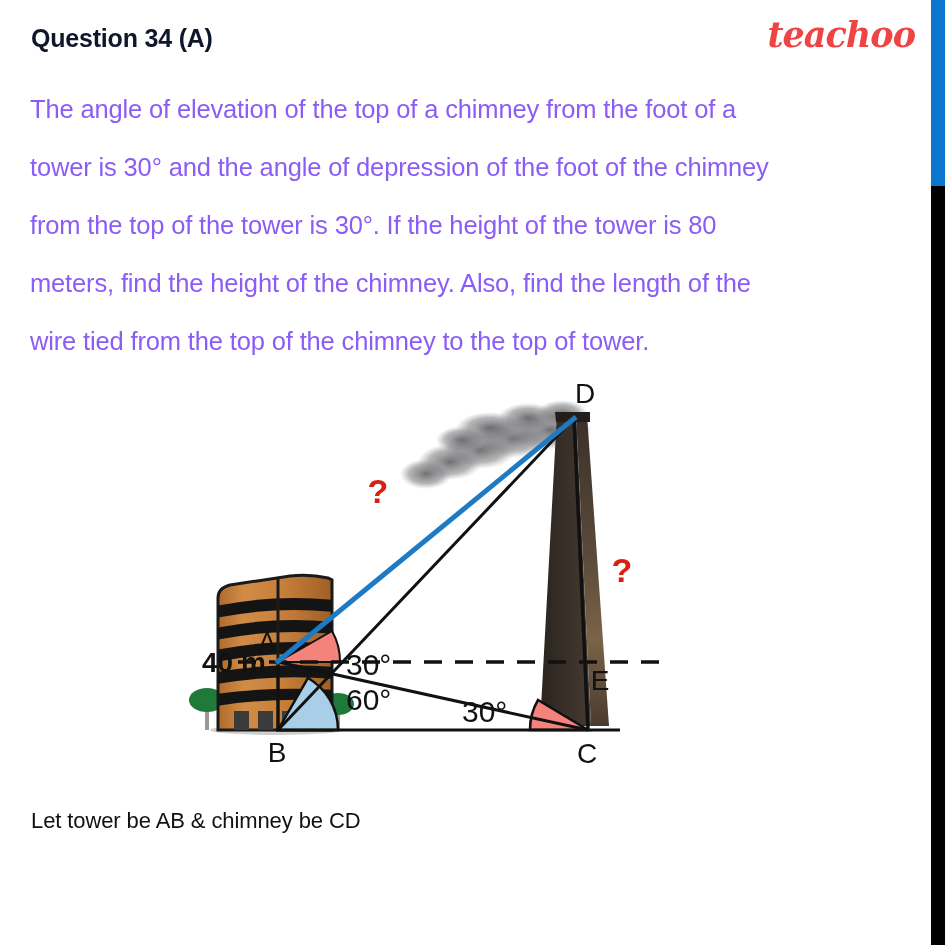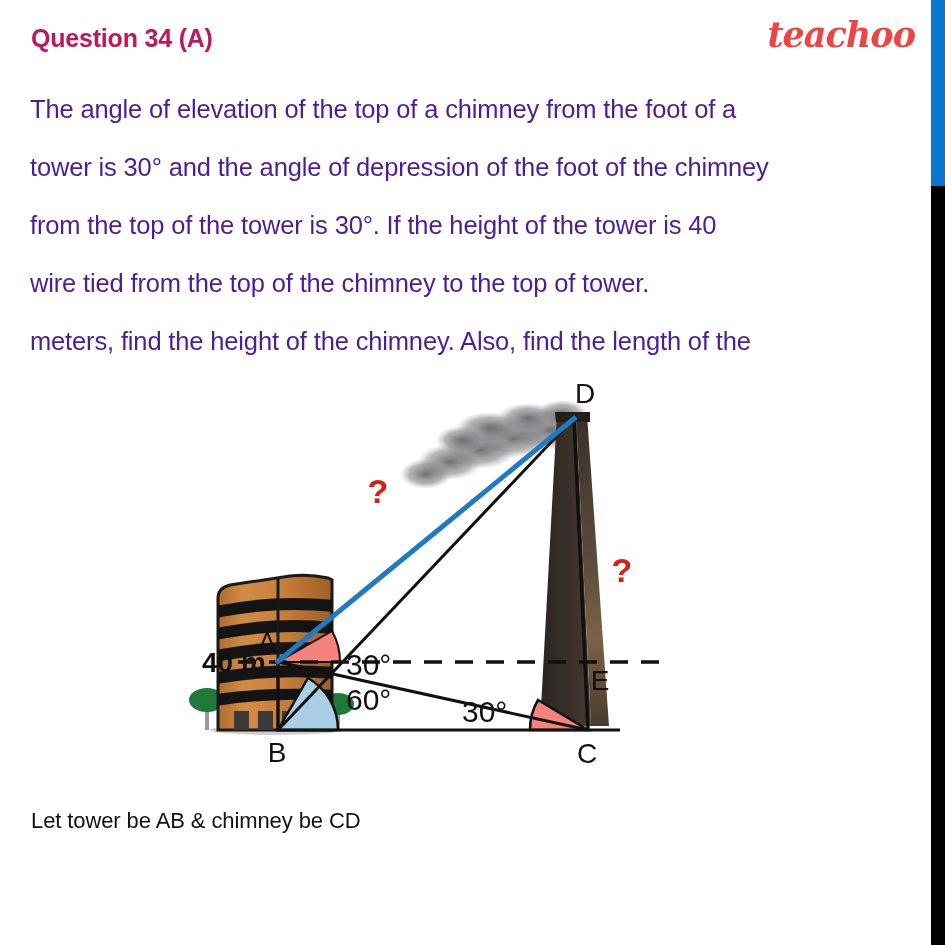--- a/index.html
+++ b/index.html
@@ -34,21 +34,21 @@
     background: #000000;
   }
 
   
   #question-title {
     position: absolute;
     left: 31px;
     top: 24px;
     font-size: 25px;
     font-weight: bold;
-    color: #be185d;
+    color: #0f172a;
     letter-spacing: -0.2px;
     white-space: nowrap;
   }
   #brand-logo {
     position: absolute;
     right: 30px;
     top: 14px;
     font-family: "DejaVu Serif", serif;
     font-size: 35px;
     font-weight: bold;
@@ -57,21 +57,21 @@
     letter-spacing: -1px;
     white-space: nowrap;
   }
 
   
   #question-body {
     position: absolute;
     left: 30px;
     top: 80px;
     width: 885px;
-    color: #4c1d95;
+    color: #8b5cf6;
     font-size: 25.5px;
     line-height: 58px;
     letter-spacing: -0.15px;
   }
   #question-body .qline { display: block; white-space: nowrap; }
 
   
   #solution-note {
     position: absolute;
     left: 31px;
@@ -98,23 +98,23 @@
 <div id="edge-blue"></div>
 <div id="edge-black"></div>
 
 <div id="question-title">Question 34 (A)</div>
 
 <div id="brand-logo">teachoo</div>
 
 <div id="question-body">
   <span class="qline">The angle of elevation of the top of a chimney from the foot of a</span>
   <span class="qline">tower is 30° and the angle of depression of the foot of the chimney</span>
-  <span class="qline">from the top of the tower is 30°. If the height of the tower is 40</span>
+  <span class="qline">from the top of the tower is 30°. If the height of the tower is 80</span>
+  <span class="qline">meters, find the height of the chimney. Also, find the length of the</span>
   <span class="qline">wire tied from the top of the chimney to the top of tower.</span>
-  <span class="qline">meters, find the height of the chimney. Also, find the length of the</span>
 </div>
 
 <div id="figure">
 <svg width="560" height="410" viewBox="0 0 560 410" xmlns="http://www.w3.org/2000/svg">
 
   <defs>
 
     <linearGradient id="bldgGrad" x1="0" y1="0" x2="1" y2="0">
       <stop offset="0%" stop-color="#b06a2c"></stop>
       <stop offset="22%" stop-color="#d08c46"></stop>

